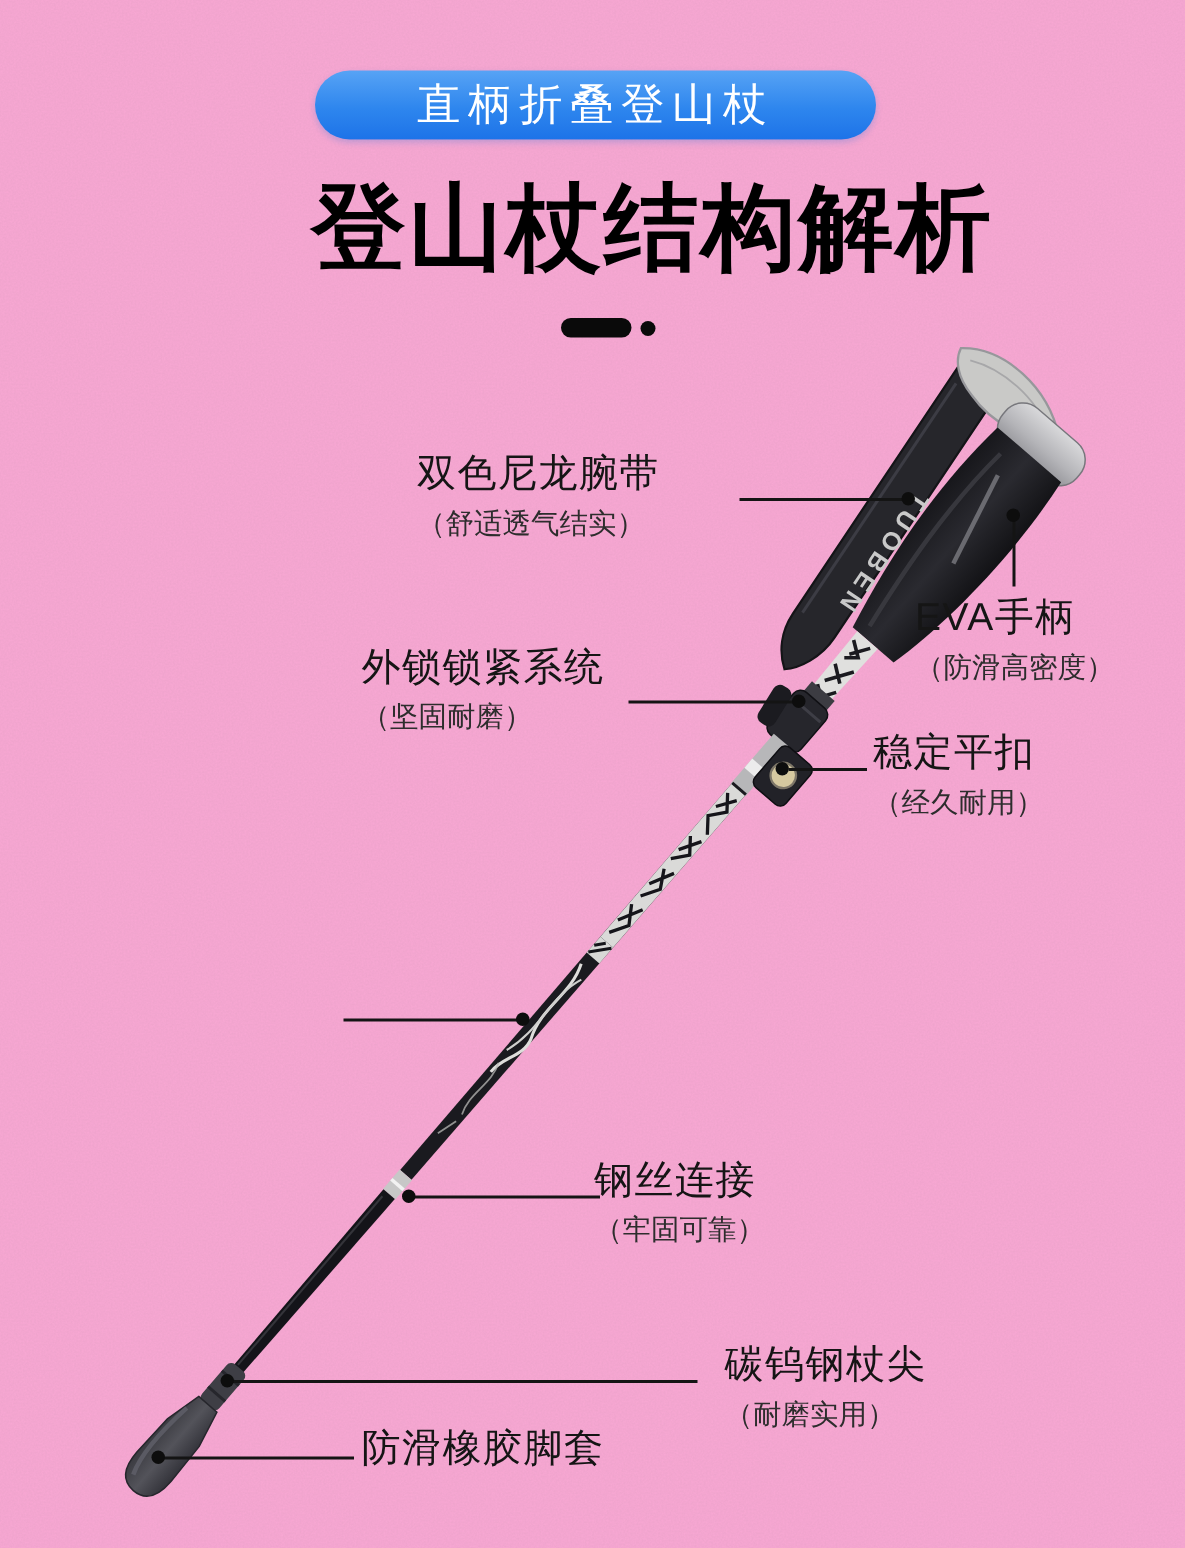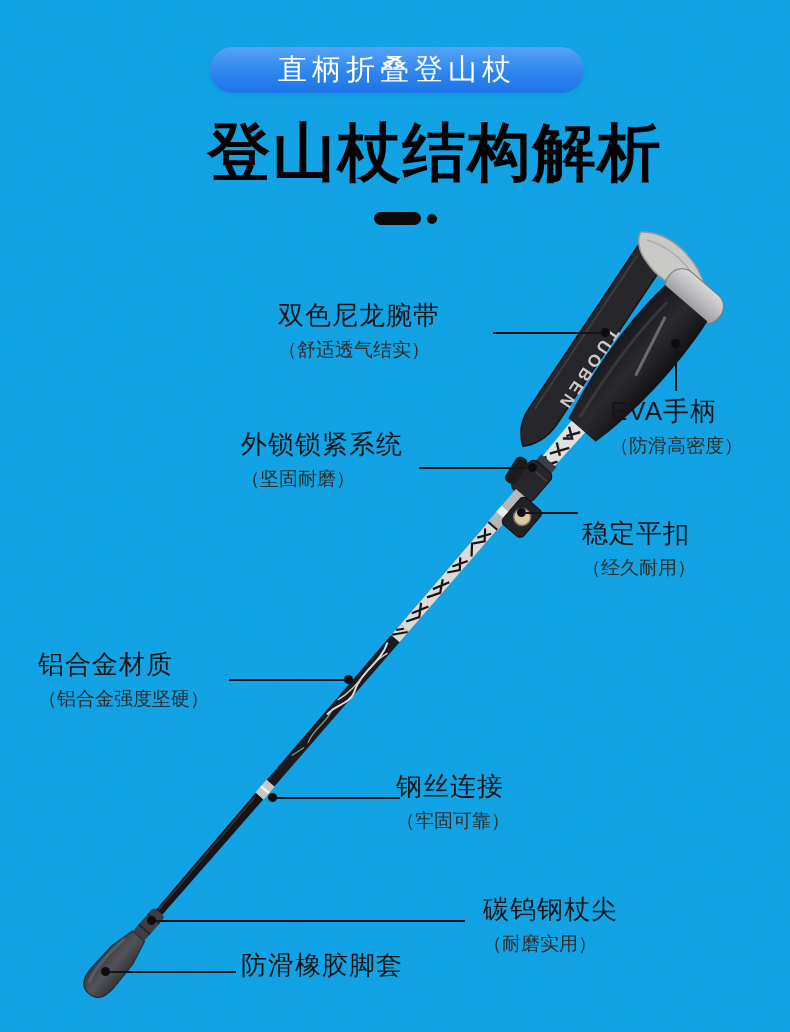--- a/index.html
+++ b/index.html
@@ -2,21 +2,21 @@
 <html><head>
 <meta charset="utf-8">
 <style>
   html,body{margin:0;padding:0;}
   body{
     width:790px;height:1032px;
     font-family:"Liberation Sans","DejaVu Sans",sans-serif;
     background:#f1f0ee;
     overflow:hidden;
   }
-  .canvas{position:relative;width:790px;height:1032px;background:#0ea5e9;}
+  .canvas{position:relative;width:790px;height:1032px;background:#f9a8d4;}
   .texture{position:absolute;left:0;top:0;width:790px;height:1032px;pointer-events:none;}
 
   
   .badge{
     position:absolute;left:210px;top:47px;width:374px;height:46px;
     border-radius:23px;
     background:linear-gradient(180deg,#57a3f5 0%,#2e86ee 55%,#1d73e8 100%);
     display:flex;align-items:center;justify-content:center;
     box-shadow:0 2px 4px rgba(30,110,220,0.25);
   }
@@ -41,21 +41,21 @@
   .pole-svg{position:absolute;left:0;top:0;width:790px;height:1032px;}
 
   
   .callout{position:absolute;color:#151515;}
   .co-label{font-size:26px;line-height:1.15;letter-spacing:1px;color:#151515;}
   .co-note{font-size:19px;line-height:1.2;margin-top:8px;letter-spacing:0px;color:#2d2d2d;}
 
   .c1{left:278px;top:301px;width:212px;}
   .c2{left:610px;top:397px;width:152px;}
   .c3{left:241px;top:430px;width:174px;}
-  .c4{left:582px;top:487px;width:126px;margin-top:32px;}
+  .c4{left:582px;top:487px;width:126px;}
   .c5{left:38px;top:650px;width:184px;}
   .c6{left:396px;top:772px;width:138px;}
   .c7{left:483px;top:895px;width:154px;}
   .c8{left:241px;top:951px;width:172px;}
 
   
   .lead{position:absolute;background:#141414;}
   .dot{position:absolute;width:9px;height:9px;border-radius:50%;background:#0d0d0d;}
   .line1{left:493px;top:332px;width:112px;height:2px;}
   .dot1{left:601px;top:328px;}
@@ -209,24 +209,20 @@
     <div class="co-note">（防滑高密度）</div>
   </div>
   <div class="callout c3">
     <div class="co-label">外锁锁紧系统</div>
     <div class="co-note">（坚固耐磨）</div>
   </div>
   <div class="callout c4">
     <div class="co-label">稳定平扣</div>
     <div class="co-note">（经久耐用）</div>
   </div>
-  <div class="callout c5">
-    <div class="co-label">铝合金材质</div>
-    <div class="co-note">（铝合金强度坚硬）</div>
-  </div>
   <div class="callout c7">
     <div class="co-label">碳钨钢杖尖</div>
     <div class="co-note">（耐磨实用）</div>
   </div>
   <div class="callout c6">
     <div class="co-label">钢丝连接</div>
     <div class="co-note">（牢固可靠）</div>
   </div>
   <div class="callout c8">
     <div class="co-label">防滑橡胶脚套</div>

